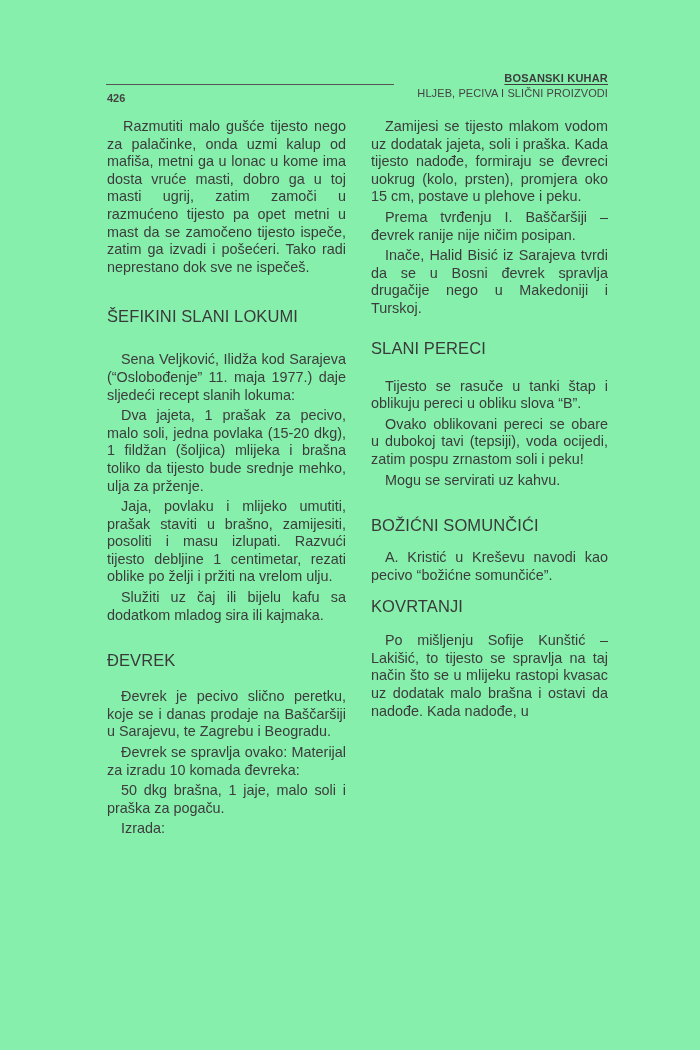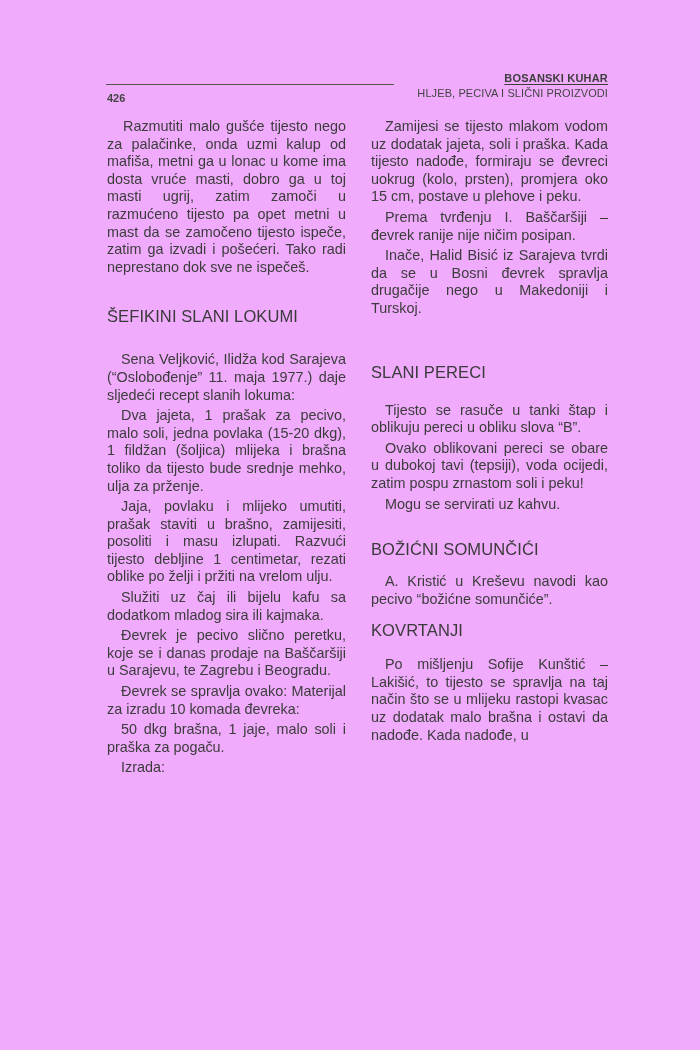--- a/index.html
+++ b/index.html
@@ -12,21 +12,21 @@
       height: 1050px;
       position: relative;
       overflow: hidden;
       font-family: "Liberation Sans", sans-serif;
       color: #3a3a3a;
     }
     .page {
       position: absolute;
       left: 0; top: 0;
       width: 700px; height: 1050px;
-      background: #f0abfc;
+      background: #86efac;
     }
     .header {
       position: absolute;
       left: 106px;
       top: 68px;
       width: 502px;
       height: 36px;
     }
     .header-title {
       position: absolute;
@@ -102,32 +102,33 @@
 
   <div class="col col-left">
     <p style="text-indent:16px;">Razmutiti malo gušće tijesto nego za palačinke, onda uzmi kalup od mafiša, metni ga u lonac u kome ima dosta vruće masti, dobro ga u toj masti ugrij, zatim zamoči u razmućeno tijesto pa opet metni u mast da se zamočeno tijesto ispeče, zatim ga izvadi i pošećeri. Tako radi neprestano dok sve ne ispečeš.</p>
 
     <h2 style="margin-top:30px; margin-bottom:25px;">ŠEFIKINI SLANI LOKUMI</h2>
     <p>Sena Veljković, Ilidža kod Sarajeva (“Oslobođenje” 11. maja 1977.) daje sljedeći recept slanih lokuma:</p>
     <p>Dva jajeta, 1 prašak za pecivo, malo soli, jedna povlaka (15-20 dkg), 1 fildžan (šoljica) mlijeka i brašna toliko da tijesto bude srednje mehko, ulja za prženje.</p>
     <p>Jaja, povlaku i mlijeko umutiti, prašak staviti u brašno, zamijesiti, posoliti i masu izlupati. Razvući tijesto debljine 1 centimetar, rezati oblike po želji i pržiti na vrelom ulju.</p>
     <p>Služiti uz čaj ili bijelu kafu sa dodatkom mladog sira ili kajmaka.</p>
 
+    <h2 style="margin-top:26px; margin-bottom:18px;">ĐEVREK</h2>
     <p>Đevrek je pecivo slično peretku, koje se i danas prodaje na Baščaršiji u Sarajevu, te Zagrebu i Beogradu.</p>
     <p>Đevrek se spravlja ovako: Materijal za izradu 10 komada đevreka:</p>
     <p>50 dkg brašna, 1 jaje, malo soli i praška za pogaču.</p>
     <p>Izrada:</p>
   </div>
 
   <div class="col col-right">
     <p>Zamijesi se tijesto mlakom vodom uz dodatak jajeta, soli i praška. Kada tijesto nadođe, formiraju se đevreci uokrug (kolo, prsten), promjera oko 15 cm, postave u plehove i peku.</p>
     <p>Prema tvrđenju I. Baščaršiji – đevrek ranije nije ničim posipan.</p>
     <p>Inače, Halid Bisić iz Sarajeva tvrdi da se u Bosni đevrek spravlja drugačije nego u Makedoniji i Turskoj.</p>
 
-    <h2 style="margin-top:44px; margin-bottom:20px;">SLANI PERECI</h2>
+    <h2 style="margin-top:20px; margin-bottom:20px;">SLANI PERECI</h2>
     <p>Tijesto se rasuče u tanki štap i oblikuju pereci u obliku slova “B”.</p>
     <p>Ovako oblikovani pereci se obare u dubokoj tavi (tepsiji), voda ocijedi, zatim pospu zrnastom soli i peku!</p>
     <p>Mogu se servirati uz kahvu.</p>
 
     <h2 style="margin-top:26px; margin-bottom:14px;">BOŽIĆNI SOMUNČIĆI</h2>
     <p>A. Kristić u Kreševu navodi kao pecivo “božićne somunčiće”.</p>
 
     <h2 style="margin-top:12px; margin-bottom:16px;">KOVRTANJI</h2>
     <p>Po mišljenju Sofije Kunštić – Lakišić, to tijesto se spravlja na taj način što se u mlijeku rastopi kvasac uz dodatak malo brašna i ostavi da nadođe. Kada nadođe, u</p>
   </div>

